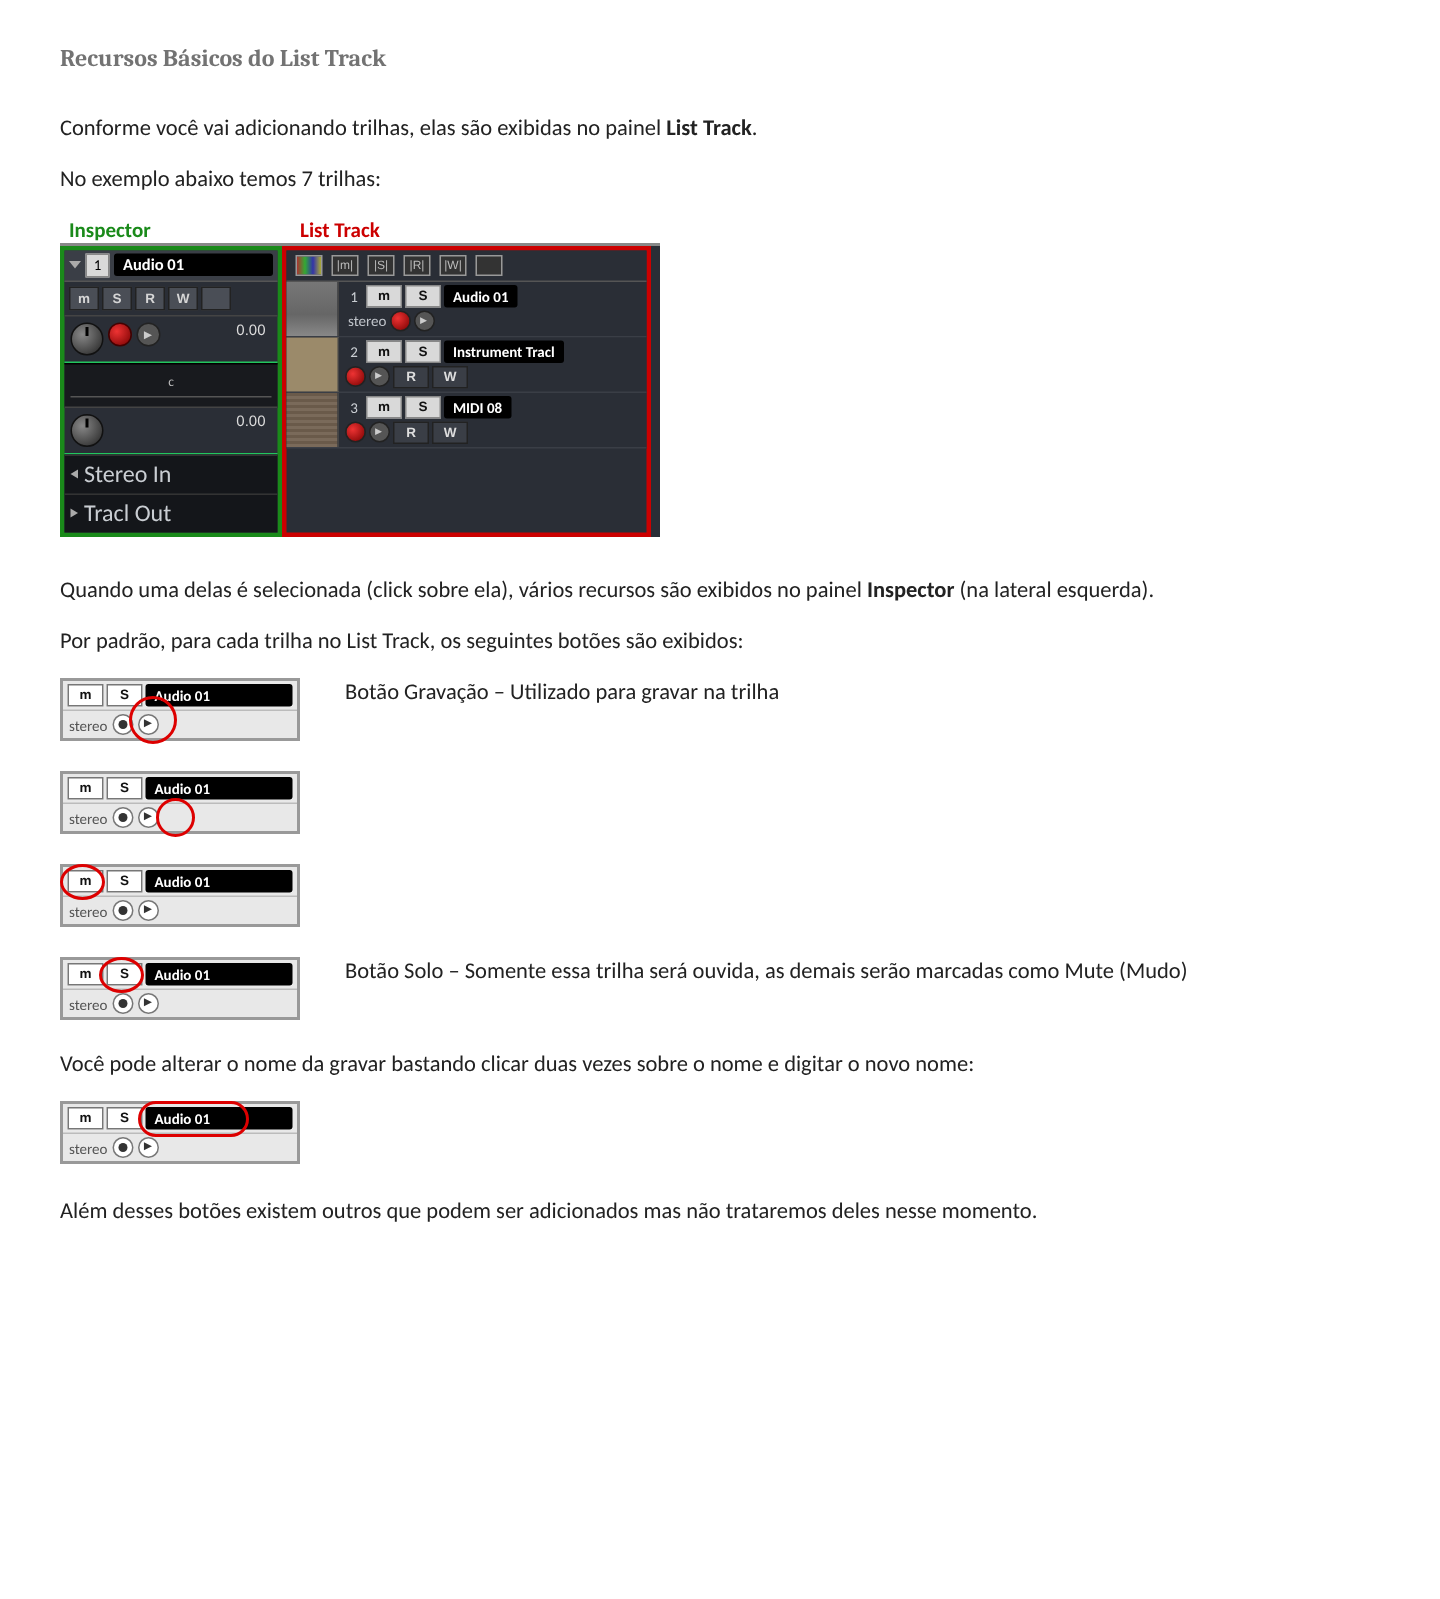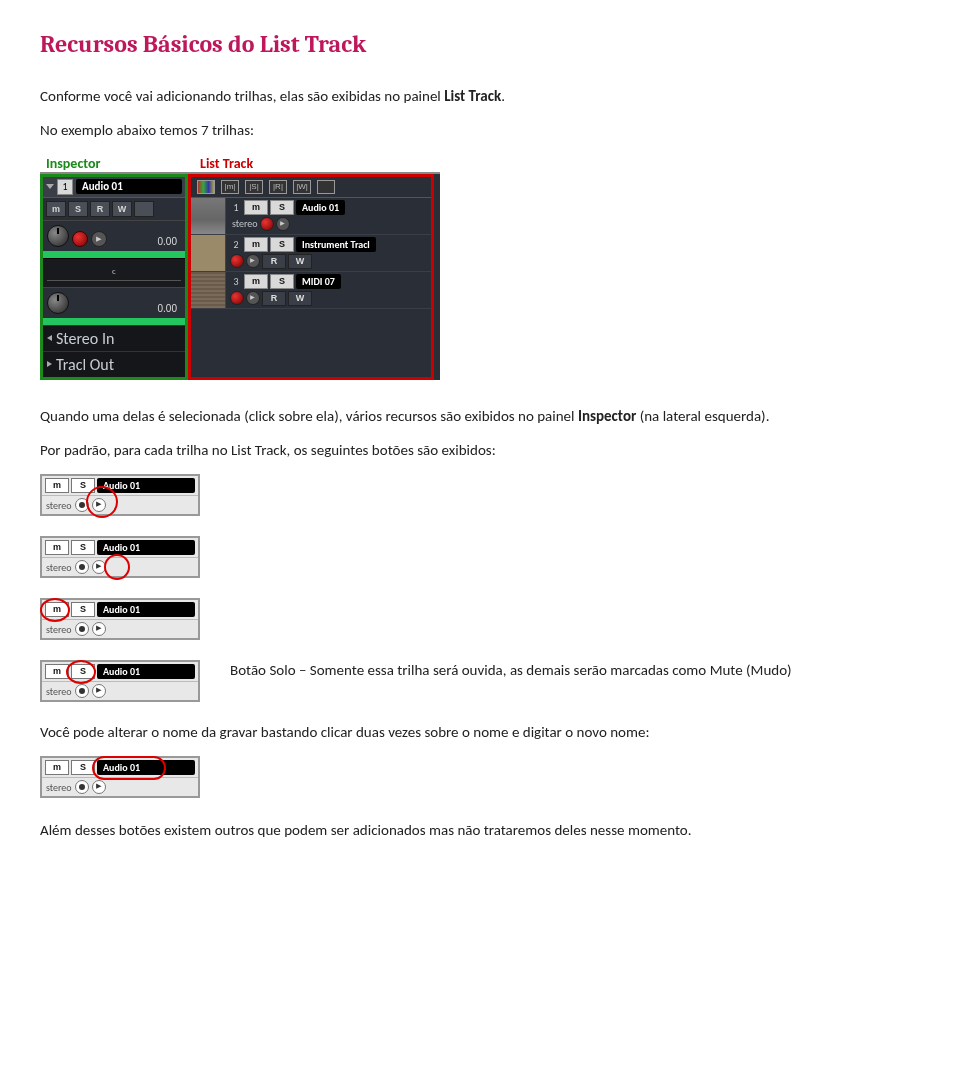--- a/index.html
+++ b/index.html
@@ -6,22 +6,22 @@
     font-family: Calibri, Arial, sans-serif;
     font-size: 15px;
     color: #222;
     margin: 0;
     padding: 30px 40px;
     width: 880px;
     background: #fff;
   }
   h1 {
     font-family: Cambria, Georgia, serif;
-    font-size: 24px;
-    color: #be185d;
+    font-size: 16px;
+    color: #737373;
     margin: 0 0 28px 0;
     font-weight: bold;
   }
   p { margin: 0 0 14px 0; line-height: 1.35; }
   .bold { font-weight: bold; }
 
   
   .figure-main {
     margin: 0 0 26px 0;
     width: 400px;
@@ -110,22 +110,22 @@
     font-size: 9px;
     font-weight: bold;
     text-align: center;
     line-height: 14px;
     font-family: Arial, sans-serif;
   }
   .insp-knobrow {
     display: flex;
     gap: 3px;
     padding: 4px;
-    align-items: flex-end;
-    border-bottom: 7px solid #22c55e;
+    align-items: flex-start;
+    border-bottom: 1px solid #22c55e;
   }
   .knob {
     width: 20px; height: 20px;
     border-radius: 50%;
     background: radial-gradient(circle at 35% 35%, #888, #222);
     border: 1px solid #111;
     position: relative;
   }
   .knob::after{
     content:"";
@@ -447,21 +447,21 @@
         </div>
       </div>
 
       <div class="lt-row">
         <div class="lt-thumb t3"></div>
         <div class="lt-body">
           <div class="lt-line1">
             <div class="lt-idx">3</div>
             <div class="chip">m</div>
             <div class="chip">S</div>
-            <div class="name-pill">MIDI 07</div>
+            <div class="name-pill">MIDI 08</div>
           </div>
           <div class="lt-line2">
             <div class="dot rec"></div>
             <div class="dot spk"></div>
             <div class="chip chip-dark">R</div>
             <div class="chip chip-dark">W</div>
           </div>
         </div>
       </div>
     </div>
@@ -481,20 +481,21 @@
       <div class="chipW">S</div>
       <div class="namePillW">Audio 01</div>
     </div>
     <div class="sf-bot">
       <div class="stereoW">stereo</div>
       <div class="miniDot rec"></div>
       <div class="miniDot spk"></div>
     </div>
     <div class="circle-mark" style="left:44px; top:10px; width:28px; height:28px;"></div>
   </div>
+  <div class="strip-caption">Botão Gravação – Utilizado para gravar na trilha</div>
 </div>
 
 <div class="strip-row">
   <div class="strip-fig">
     <div class="sf-top">
       <div class="chipW">m</div>
       <div class="chipW">S</div>
       <div class="namePillW">Audio 01</div>
     </div>
     <div class="sf-bot">

